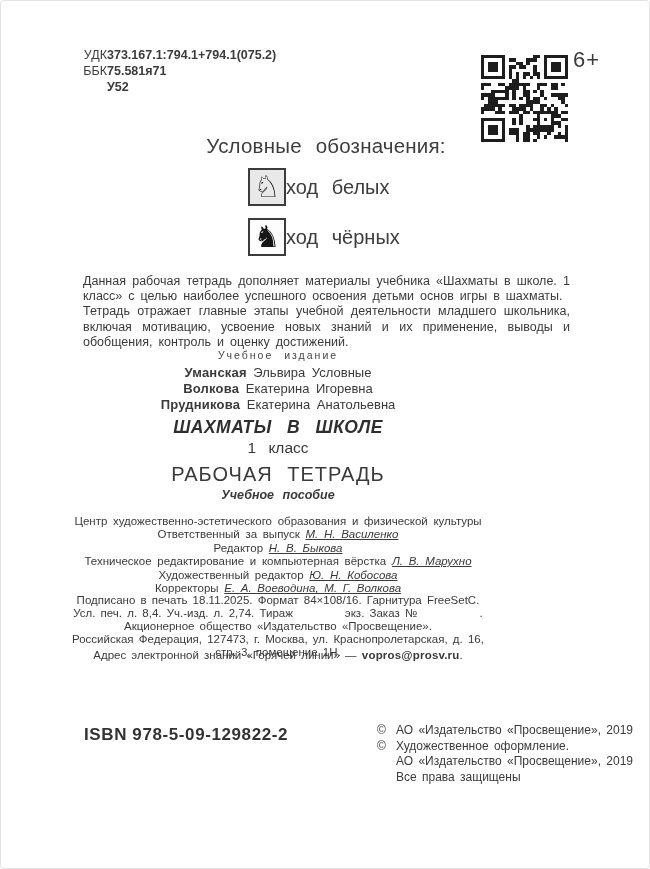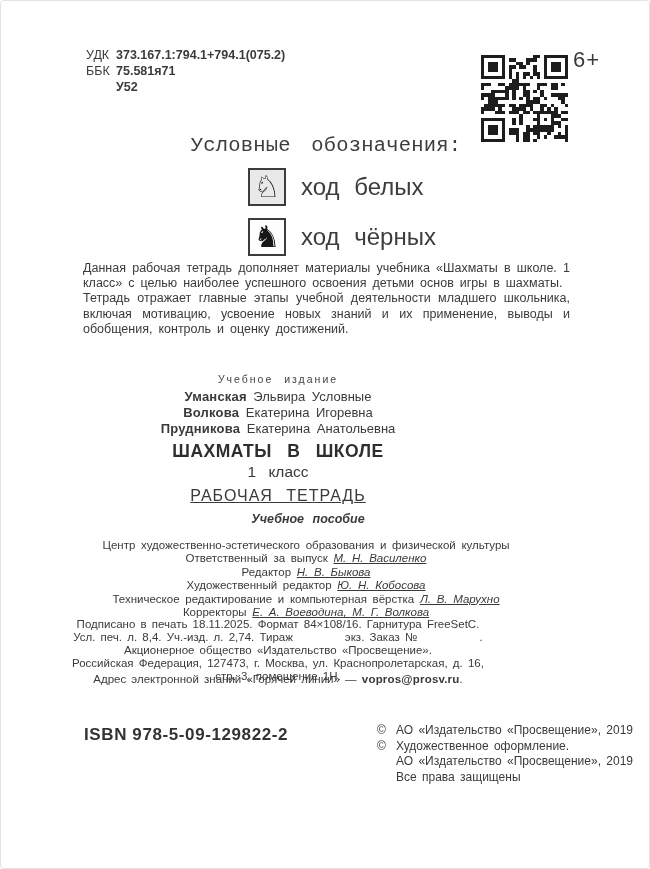--- a/index.html
+++ b/index.html
@@ -3,53 +3,53 @@
 <meta charset="utf-8">
 <style>
   html,body{margin:0;padding:0;background:#ffffff;}
   .page{
     position:relative;width:650px;height:869px;background:#ffffff;
     font-family:"Liberation Sans","DejaVu Sans",sans-serif;
     color:#363636;overflow:hidden;
     border:1px solid #e3e3e3;box-sizing:border-box;border-radius:4px;
   }
   
-  .codes{position:absolute;top:46px;left:85px;font-size:12.5px;line-height:16px;color:#3b3b3b;}
+  .codes{position:absolute;top:46px;left:76px;font-size:12.5px;line-height:16px;color:#3b3b3b;text-align:right;}
   .codes .row{display:flex;}
   .codes .lbl{width:30px;}
   .codes .val{white-space:pre;font-weight:bold;}
   .codes .row.third .lbl{visibility:hidden;}
   
   .qr{position:absolute;top:54px;left:480px;width:87px;height:87px;}
   .age{position:absolute;top:46px;left:572px;font-size:22px;color:#3b3b3b;letter-spacing:1px;}
   
   .legend-heading{position:absolute;top:133px;left:0;width:650px;text-align:center;
-    font-size:20.5px;color:#3d3d3d;word-spacing:8px;letter-spacing:.2px;font-family:Liberation Mono, monospace;}
+    font-size:20.5px;color:#3d3d3d;word-spacing:8px;letter-spacing:.2px;}
   .legend{position:absolute;top:166px;left:247px;}
   .legend .lrow{display:flex;align-items:center;margin-bottom:10px;height:40px;}
   .piece-box{width:38px;height:38px;border:2px solid #3c3c3c;display:flex;align-items:center;
     justify-content:center;font-family:"DejaVu Sans",sans-serif;font-size:30px;line-height:1;
     color:#161616;box-sizing:border-box;}
   .piece-box.white{background:#e9e9e9;}
   .piece-box.black{background:#fdfdfd;}
-  .legend .ltxt{margin-left:15px;font-size:24px;color:#3d3d3d;word-spacing:8px;}
-  
-  .annotation{position:absolute;top:260px;left:82px;width:487px;font-size:12.5px;
+  .legend .ltxt{font-size:20px;color:#3d3d3d;word-spacing:8px;}
+  
+  .annotation{position:absolute;top:273px;left:82px;width:487px;font-size:12.5px;
     line-height:15.2px;text-align:justify;color:#3a3a3a;word-spacing:2.5px;}
   .annotation p{margin:0;}
   
-  .centered{position:absolute;left:0;width:554px;text-align:center;color:#3a3a3a;margin-top:24px;}
+  .centered{position:absolute;left:0;width:554px;text-align:center;color:#3a3a3a;}
   .edition-kind{top:348px;font-size:10.5px;letter-spacing:2px;word-spacing:6px;color:#444;}
   .authors{top:364px;font-size:13px;line-height:15.8px;word-spacing:3px;}
   .authors b{letter-spacing:.2px;}
-  .book-title{top:416px;font-size:17.5px;font-weight:bold;word-spacing:10px;letter-spacing:.5px;color:#2e2e2e;}
+  .book-title{top:416px;font-size:17.5px;font-weight:bold;word-spacing:10px;letter-spacing:.5px;color:#2e2e2e;font-style:italic;}
   .grade{top:438px;font-size:15.5px;word-spacing:8px;}
-  .subtitle{top:462px;font-size:16px;word-spacing:8px;letter-spacing:1px;text-decoration:underline;}
-  .posobie{top:487px;font-size:12.5px;font-style:italic;font-weight:600;word-spacing:5px;padding-left:30px;}
-  .credits{top:514px;font-size:11.5px;line-height:13.4px;word-spacing:2.5px;padding-left:28px;}
+  .subtitle{top:462px;font-size:20px;word-spacing:8px;letter-spacing:1px;}
+  .posobie{top:487px;font-size:12.5px;font-style:italic;font-weight:600;word-spacing:5px;}
+  .credits{top:514px;font-size:11.5px;line-height:13.4px;word-spacing:2.5px;}
   .credits .name{font-style:italic;text-decoration:underline;}
   .imprint1{top:593px;font-size:11.5px;line-height:13px;word-spacing:2px;}
   .publisher{top:619px;font-size:11.5px;line-height:13px;word-spacing:2px;}
   .email-line{top:648px;font-size:11.5px;word-spacing:2px;}
   .email-line b{letter-spacing:.2px;}
   
   .isbn{position:absolute;top:724px;left:83px;font-size:17px;font-weight:bold;letter-spacing:.6px;color:#333;}
   .copyright{position:absolute;top:722px;left:376px;font-size:12px;line-height:15.5px;color:#3a3a3a;word-spacing:2px;}
   .copyright .crow{display:flex;}
   .copyright .mark{width:19px;flex:none;}
@@ -433,26 +433,26 @@
     <div>Центр художественно-эстетического образования и физической культуры</div>
     <div>
       <span>Ответственный за выпуск</span>
       <span class="name">М. Н. Василенко</span>
     </div>
     <div>
       <span>Редактор</span>
       <span class="name">Н. В. Быкова</span>
     </div>
     <div>
+      <span>Техническое редактирование и компьютерная вёрстка</span>
+      <span class="name">Л. В. Марухно</span>
+    </div>
+    <div>
       <span>Художественный редактор</span>
       <span class="name">Ю. Н. Кобосова</span>
-    </div>
-    <div>
-      <span>Техническое редактирование и компьютерная вёрстка</span>
-      <span class="name">Л. В. Марухно</span>
     </div>
     <div>
       <span>Корректоры</span>
       <span class="name">Е. А. Воеводина, М. Г. Волкова</span>
     </div>
   </div>
 
   <div class="centered imprint1">
     <div>Подписано в печать 18.11.2025. Формат 84×108/16. Гарнитура FreeSetC.</div>
     <div>Усл. печ. л. 8,4. Уч.-изд. л. 2,74. Тираж&nbsp;&nbsp;&nbsp;&nbsp;&nbsp;&nbsp;&nbsp;&nbsp;&nbsp; экз. Заказ №&nbsp;&nbsp;&nbsp;&nbsp;&nbsp;&nbsp;&nbsp;&nbsp;&nbsp;&nbsp;&nbsp; .</div>

